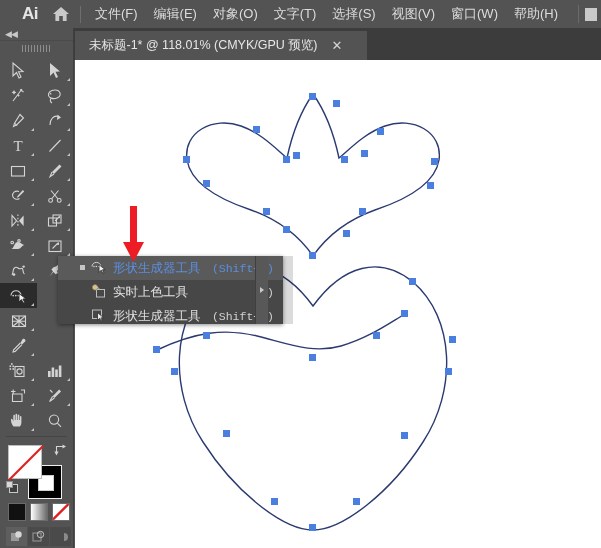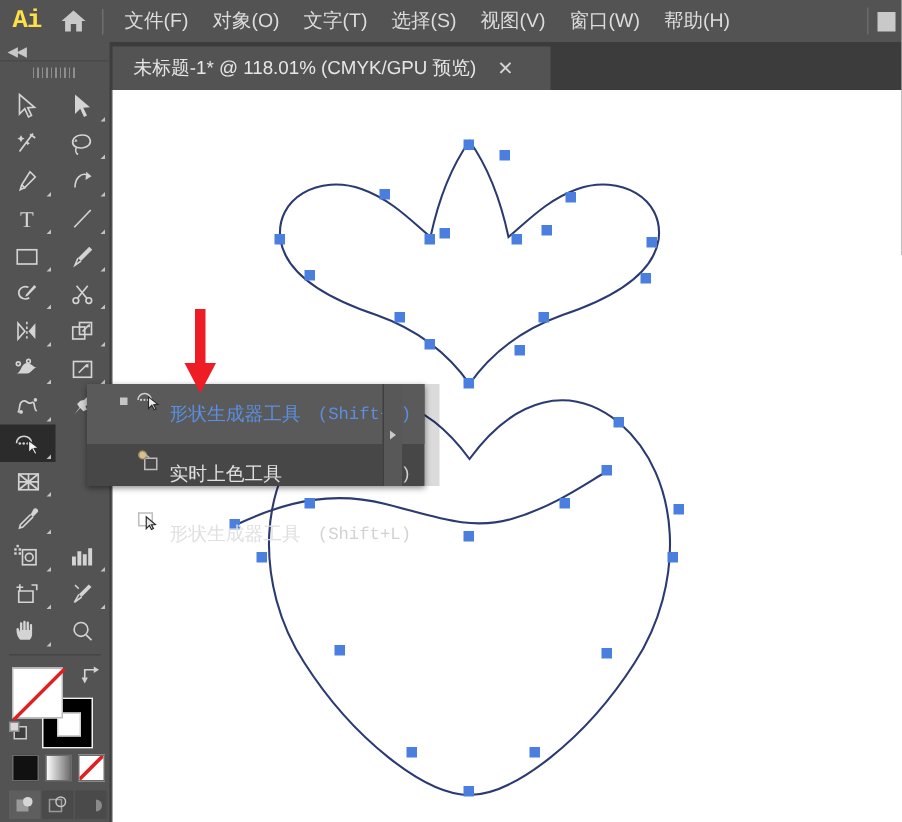--- a/index.html
+++ b/index.html
@@ -12,23 +12,24 @@
   }
   #app { position:relative; width:601px; height:548px; }
 
   
   .menubar{
     position:absolute; left:0; top:0; width:601px; height:28px;
     background:#535353; display:flex; align-items:center;
   }
   .ai-logo{
     width:32px; height:28px; display:flex; align-items:center; justify-content:center;
-    font-family:Liberation Mono, monospace;
-    font-size:17px; font-weight:bold; color:#fde047; letter-spacing:-.5px;
+    font-family:Liberation Sans, sans-serif;
+    font-size:17px; font-weight:bold; color:#e5e5e5; letter-spacing:-.5px;
     padding-left:4px;
+    margin-left:12px;
   }
   .home-icon{ width:34px; height:28px; display:flex;align-items:center;justify-content:center; }
   .mb-sep{ width:1px;height:17px;background:#6e6e6e;margin:0 6px 0 2px; }
   .menu-items{ display:flex; align-items:center; }
   .menu-item{
     font-size:13px; color:#dcdcdc; padding:4px 8px; white-space:nowrap; line-height:16px;
   }
   .menubar-right{ margin-left:auto; display:flex; align-items:center; height:28px; }
   .mb-sep2{ width:1px;height:18px;background:#6b6b6b;margin-right:6px; }
   .ws-box{ width:12px;height:13px;background:#c9c9c9;margin-right:4px; }
@@ -117,21 +118,21 @@
     background:#ffffff; overflow:hidden;
   }
 
   
   .flyout{
     position:absolute; left:58px; top:256px; width:225px; height:68px;
     background:#474747; box-shadow:0 1px 4px rgba(0,0,0,.45);
     z-index:40;
   }
   .fm-item{
-    height:40px; display:flex; align-items:center; position:relative;
+    height:24px; display:flex; align-items:center; position:relative;
     font-size:12.5px; color:#e0e0e0;
   }
   .fm-item.sel{ background:#5a5a5a; }
   .fm-item.sel .fm-label,.fm-item.sel .fm-key{ color:#5b8fe0; }
   .fm-bullet{ position:absolute; left:22px; top:9px; width:5px;height:5px;background:#c6c6c6; }
   .fm-ico{ position:absolute; left:32px; top:3px; width:17px;height:16px; }
   .fm-label{ position:absolute; left:55px; white-space:nowrap; }
   .fm-key{
     position:absolute; right:9px; font-family:"Liberation Mono","DejaVu Sans Mono",monospace;
     font-size:11.5px; color:#d2d2d2;
@@ -159,20 +160,21 @@
   <div class="menubar">
     <div class="ai-logo">Ai</div>
     <div class="home-icon">
       <svg width="20" height="18" viewBox="0 0 20 18">
         <path d="M10 2 L18 9 L15.6 9 L15.6 16 L11.8 16 L11.8 11 L8.2 11 L8.2 16 L4.4 16 L4.4 9 L2 9 Z" fill="#c9c9c9"></path>
       </svg>
     </div>
     <div class="mb-sep"></div>
     <div class="menu-items">
       <div class="menu-item">文件(F)</div>
+      <div class="menu-item">编辑(E)</div>
       <div class="menu-item">对象(O)</div>
       <div class="menu-item">文字(T)</div>
       <div class="menu-item">选择(S)</div>
       <div class="menu-item">视图(V)</div>
       <div class="menu-item">窗口(W)</div>
       <div class="menu-item">帮助(H)</div>
     </div>
     <div class="menubar-right">
       <div class="mb-sep2"></div>
       <div class="ws-box"></div>

